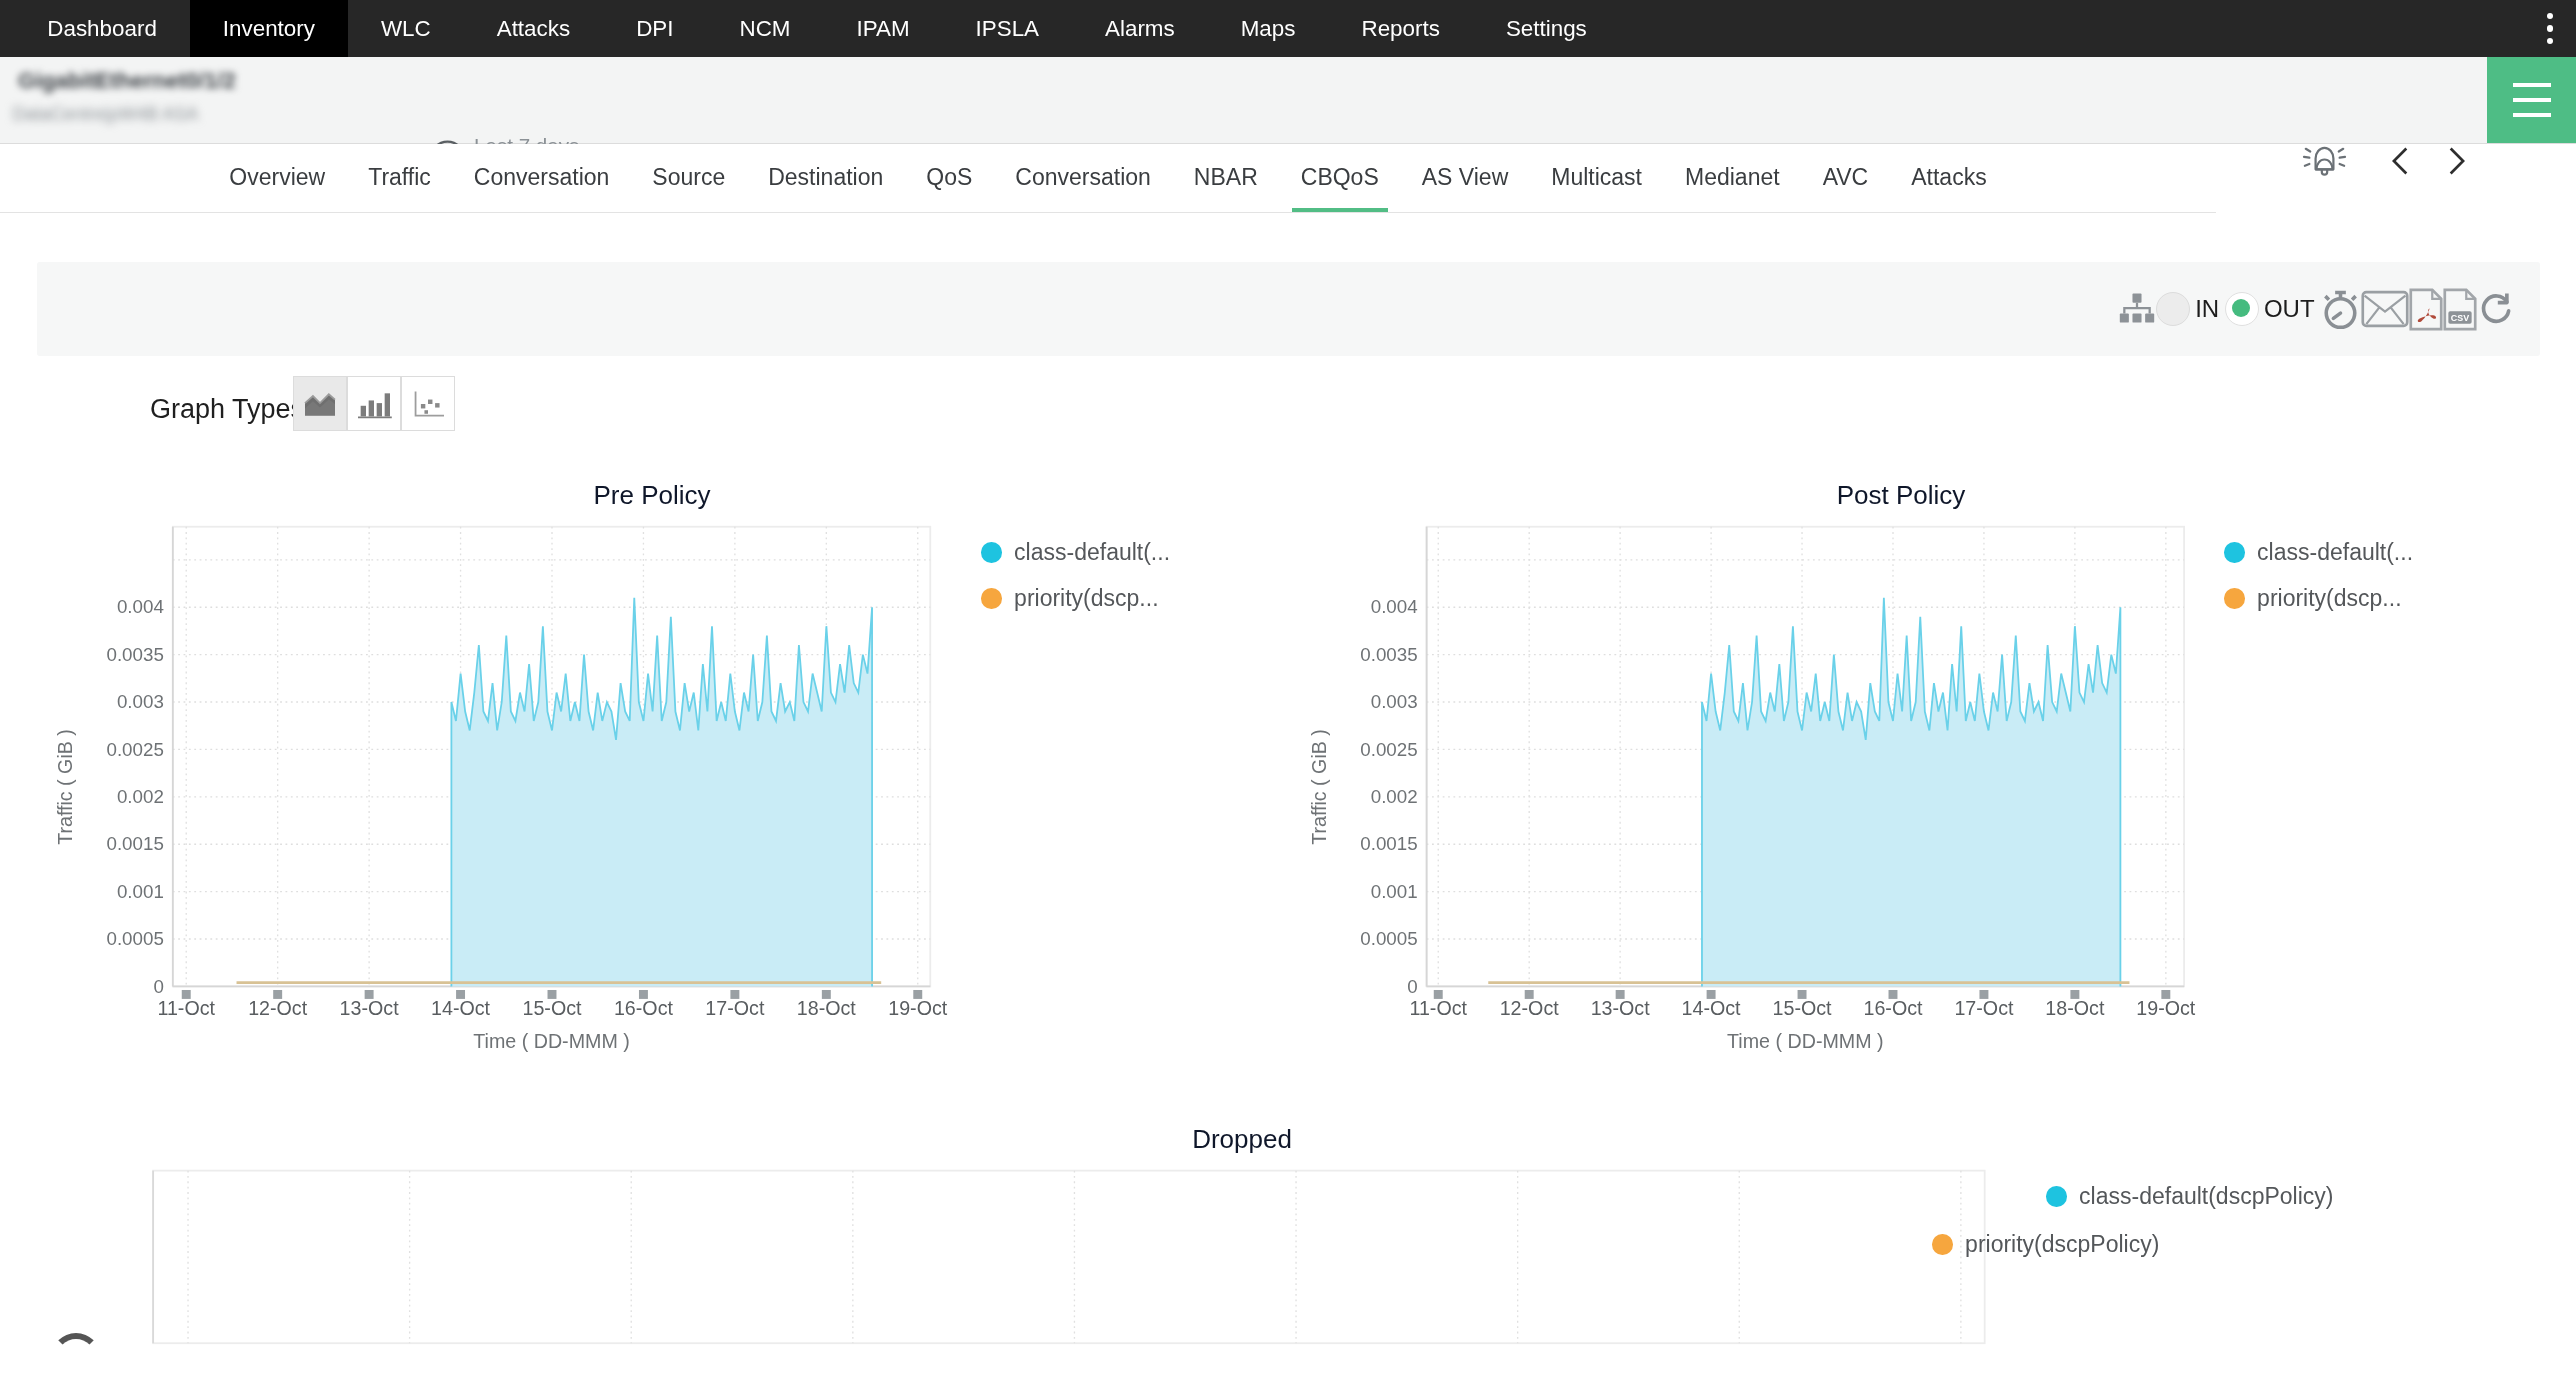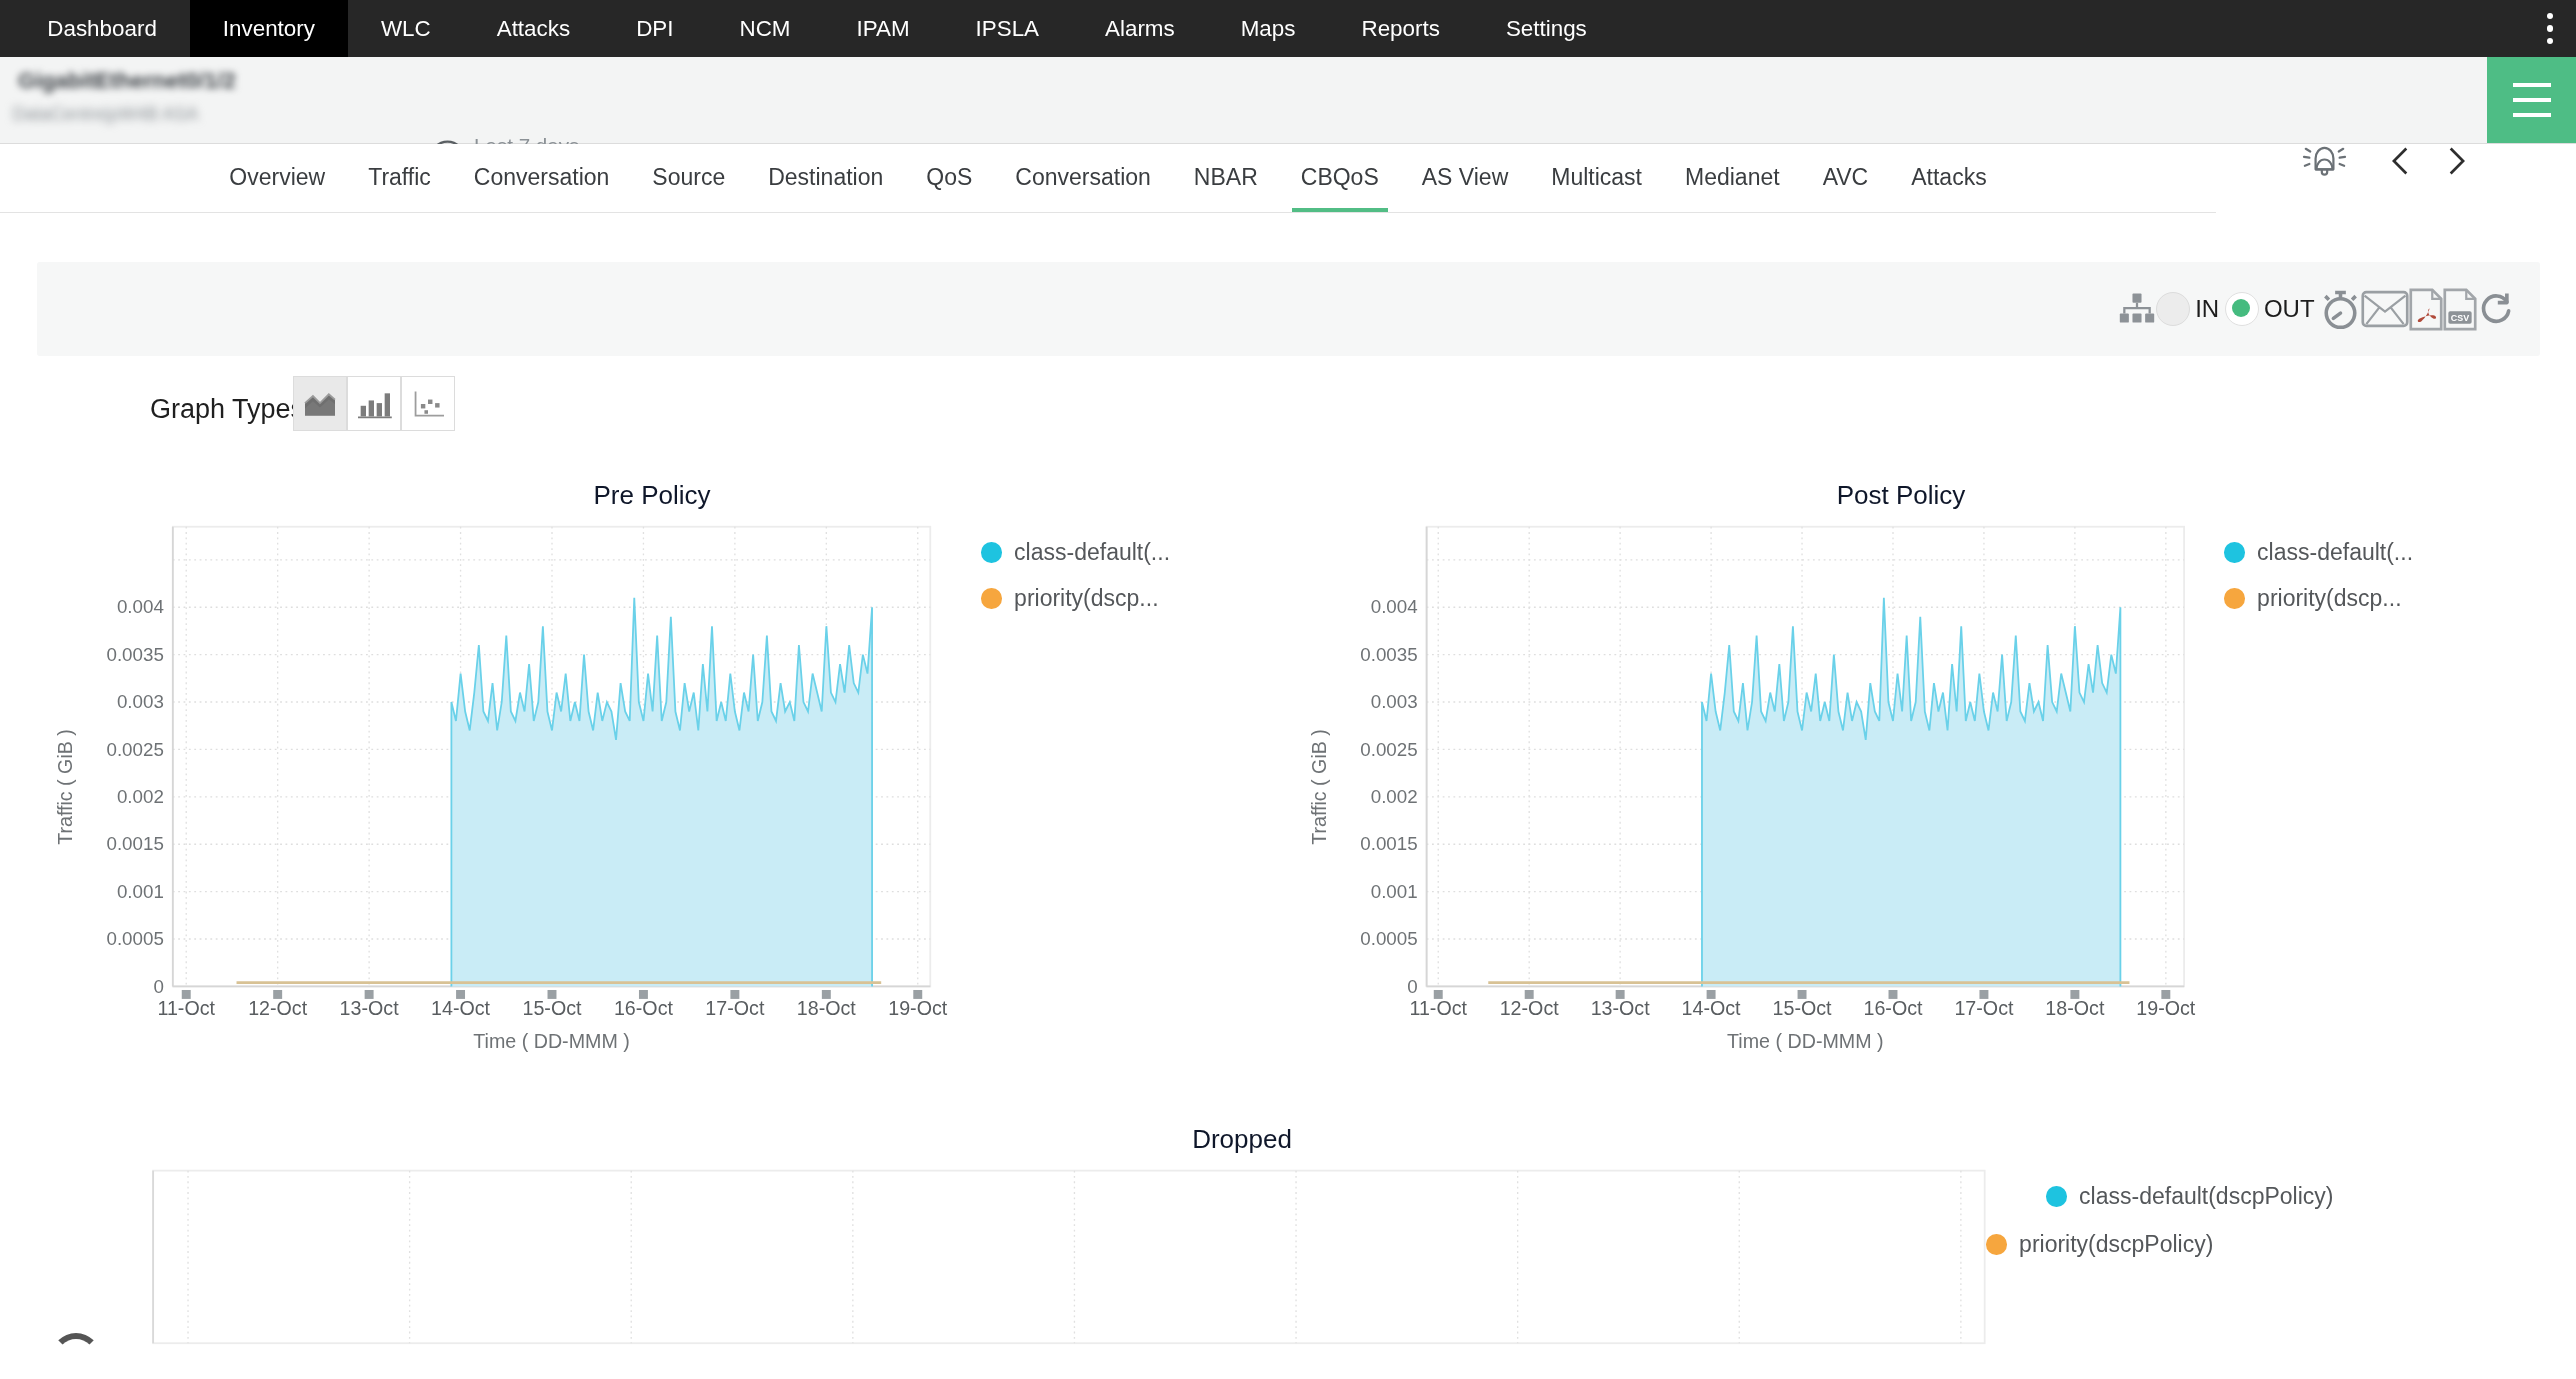--- a/index.html
+++ b/index.html
@@ -397,21 +397,21 @@
       </div>
       <div class="legend-item" style="left: 2224px; top: 585px;">
         <span class="dot" style="background: rgb(246, 166, 62);"></span>
         <span class="ltext">priority(dscp...</span>
       </div>
       <div class="chart-title" style="left: 1242px; top: 1139px;">Dropped</div>
       <div class="legend-item" style="left: 2046px; top: 1183px;">
         <span class="dot" style="background: rgb(30, 195, 224);"></span>
         <span class="ltext">class-default(dscpPolicy)</span>
       </div>
-      <div class="legend-item" style="left: 1986px; top: 1231px;">
+      <div class="legend-item" style="left: 1932px; top: 1231px;">
         <span class="dot" style="background: rgb(246, 166, 62);"></span>
         <span class="ltext">priority(dscpPolicy)</span>
       </div>
     </div>
 
   <div class="spinner"></div>
 
 </div>
 
 

